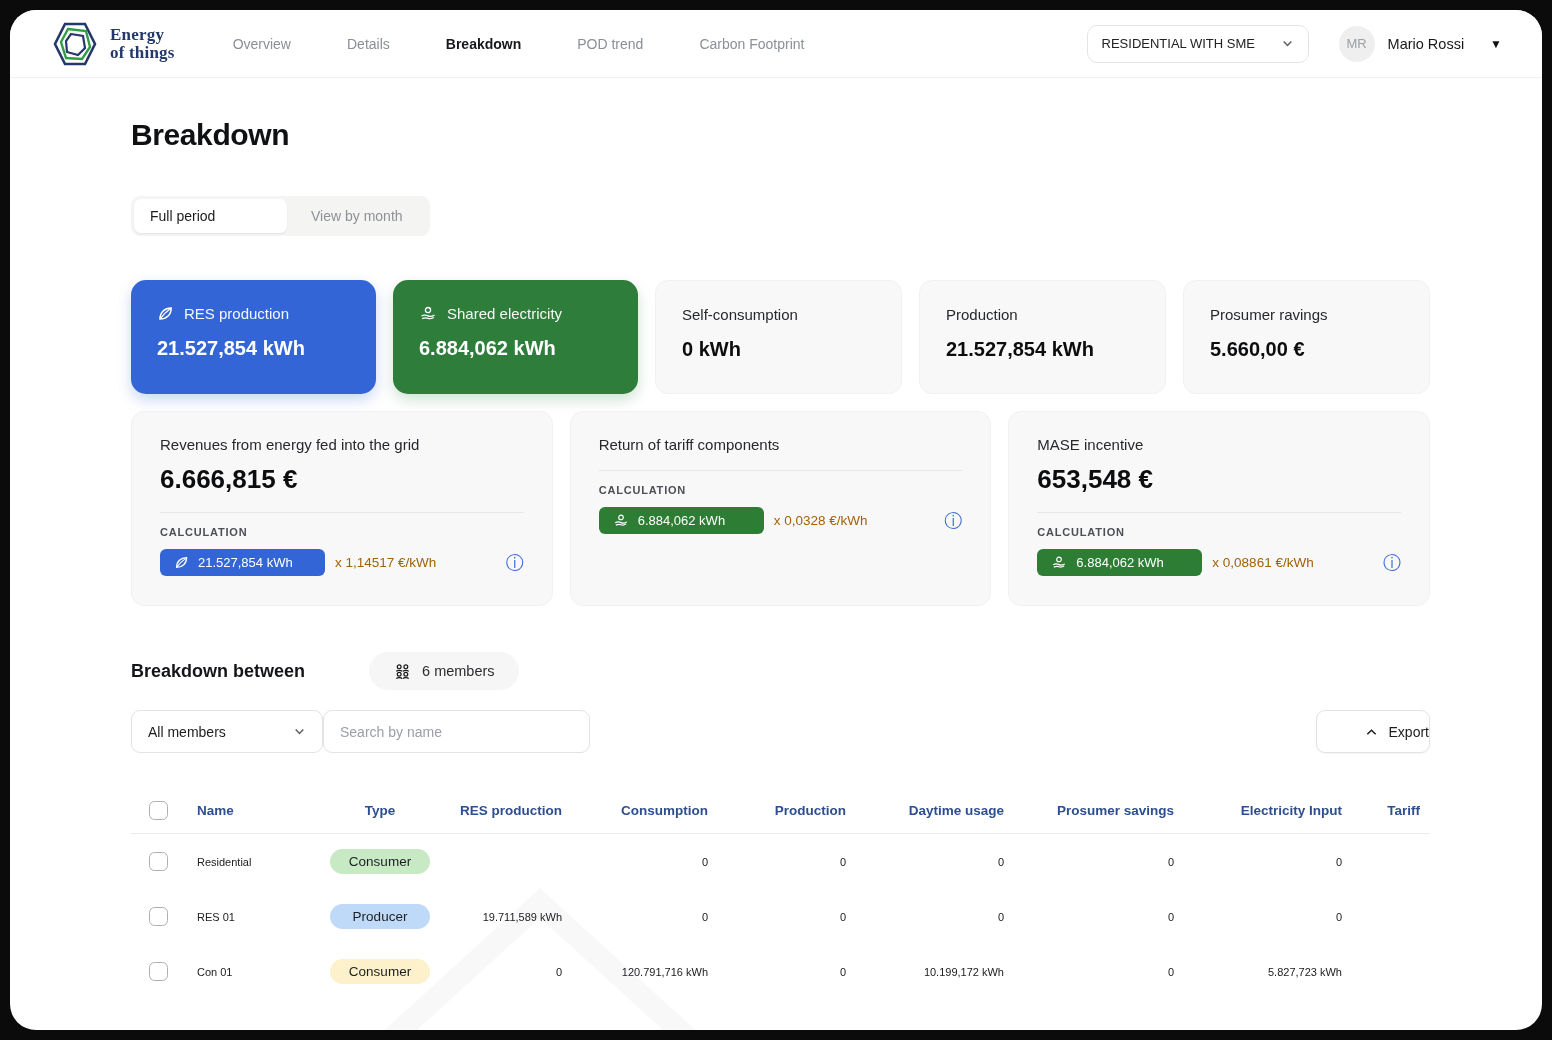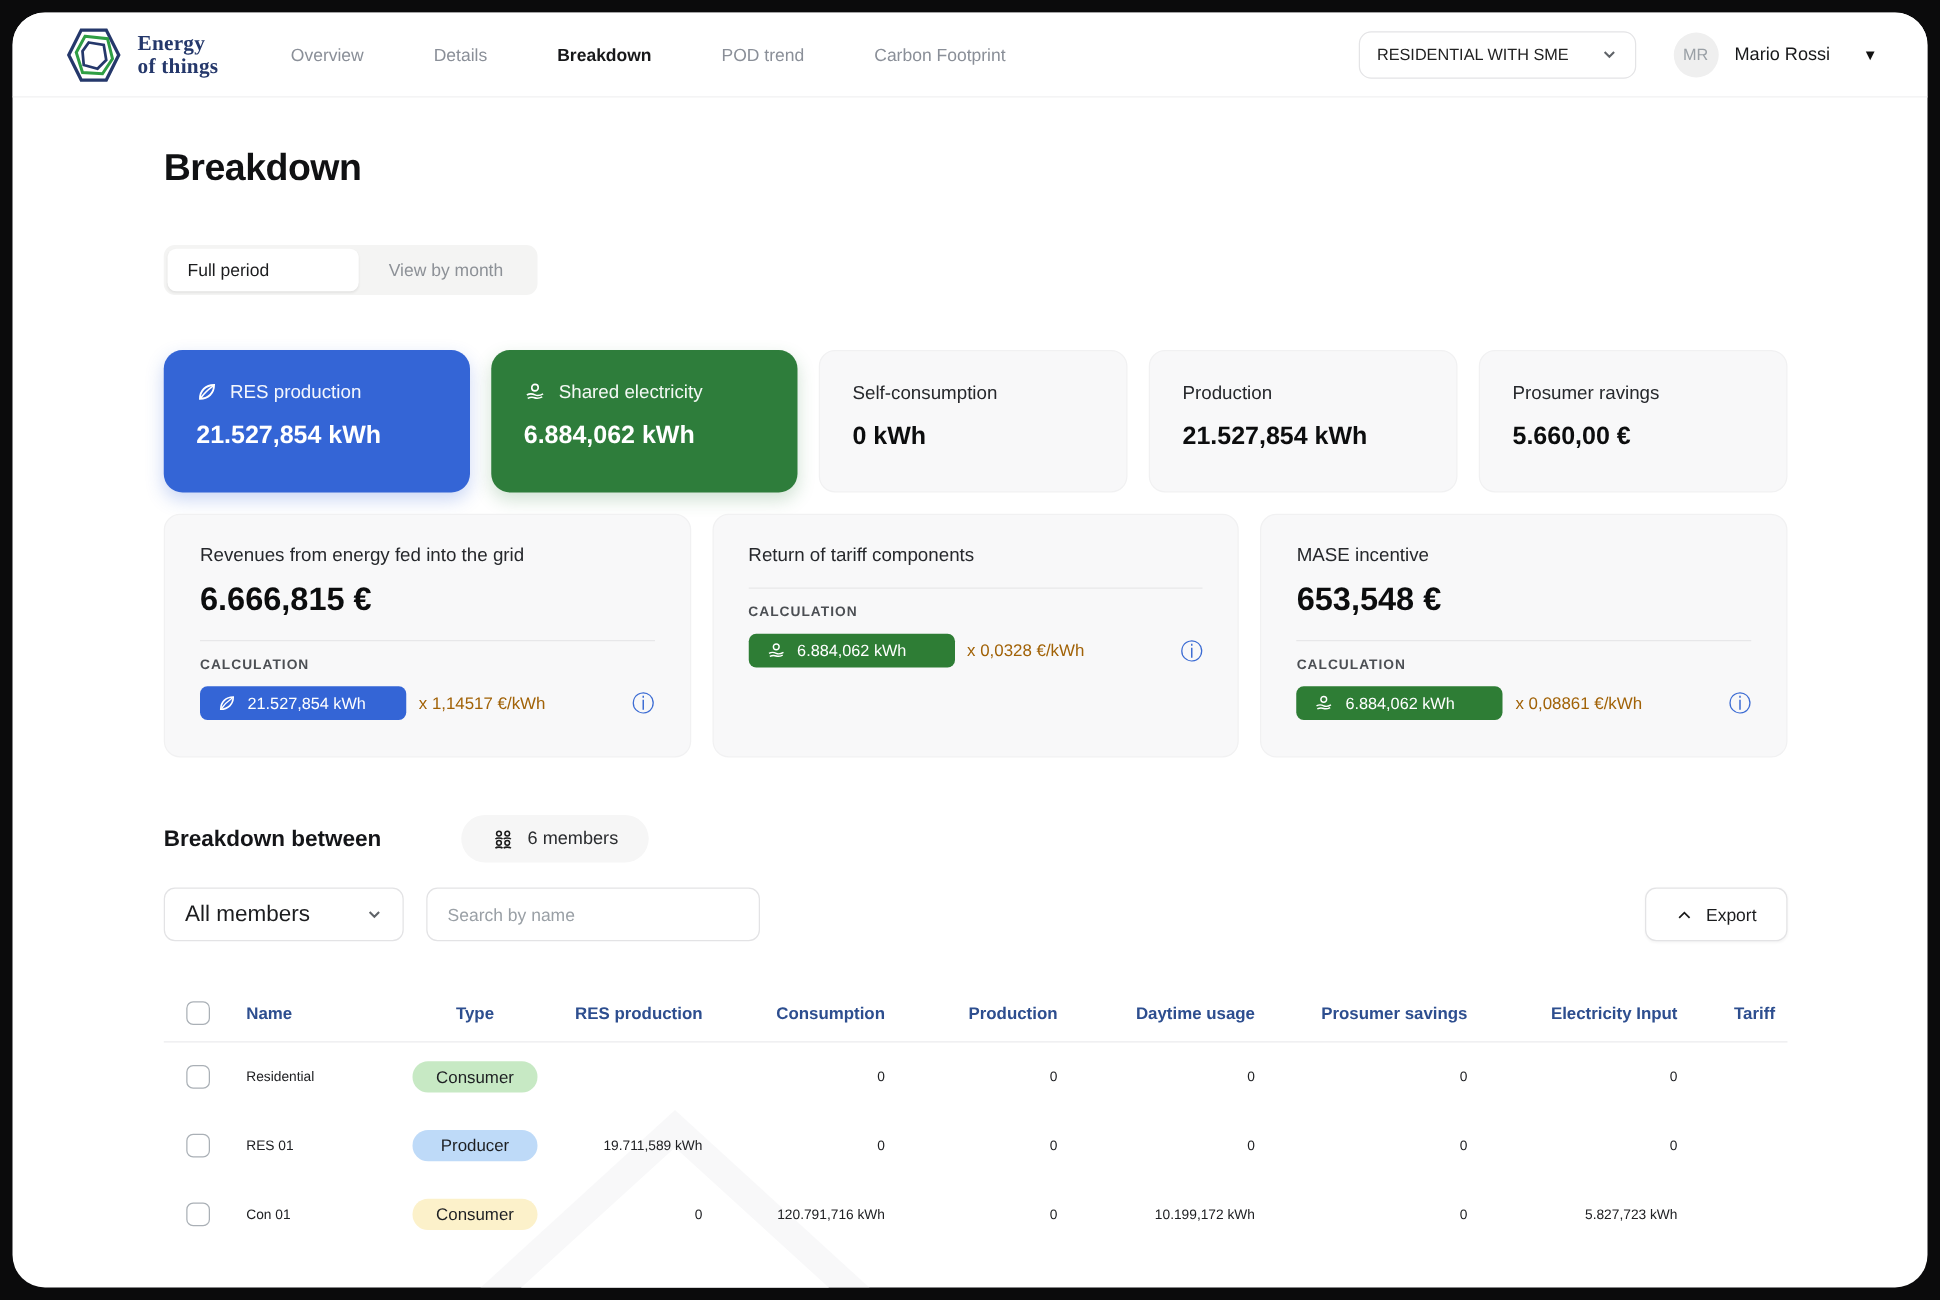--- a/index.html
+++ b/index.html
@@ -84,26 +84,26 @@
 
   
   .section-row { margin-top: 46px; display: flex; align-items: center; }
   .section-title { font-size: 18px; font-weight: 700; color: #141518; }
   .members-pill { margin-left: 64px; background: #f6f6f6; border-radius: 19px; height: 38px;
     display: flex; align-items: center; gap: 10px; padding: 0 24px; font-size: 14.5px;
     color: #2a2c2f; }
   .filters-row { margin-top: 20px; display: flex; align-items: center; }
   .member-select { width: 192px; height: 43px; border: 1px solid #e3e3e5; border-radius: 9px;
     display: flex; align-items: center; justify-content: space-between; padding: 0 16px;
-    font-size: 18px; color: #1c1d1f; cursor: pointer; background: #fff; }
-  .search-box { margin-left: 18px; width: 267px; height: 43px; border: 1px solid #e3e3e5;
+    font-size: 14px; color: #1c1d1f; cursor: pointer; background: #fff; }
+  .search-box { width: 267px; height: 43px; border: 1px solid #e3e3e5;
     border-radius: 9px; padding: 0 16px; font-size: 14px; color: #1c1d1f; background: #fff; }
   .search-box::placeholder { color: #9aa0a6; }
   .export-btn { margin-left: auto; width: 114px; height: 43px; border: 1px solid #e3e3e5;
-    border-radius: 9px; background: #fff; display: flex; align-items: center; justify-content: center;
+    border-radius: 9px; background: #fff; display: flex; align-items: center; justify-content: flex-end;
     gap: 11px; font-size: 14px; color: #1b1c1e; cursor: pointer; box-shadow: 0 1px 2px rgba(0,0,0,.04); }
 
   
   .table { margin-top: 35px; }
   .trow { display: grid;
     grid-template-columns: 50px 135px 128px 118px 146px 138px 158px 170px 168px 78px;
     align-items: center; }
   .thead { height: 46px; border-bottom: 1px solid #ececee; }
   .th { font-size: 13.5px; font-weight: 700; color: #2d4e8f; }
   .th.num, .td.num { text-align: right; }

